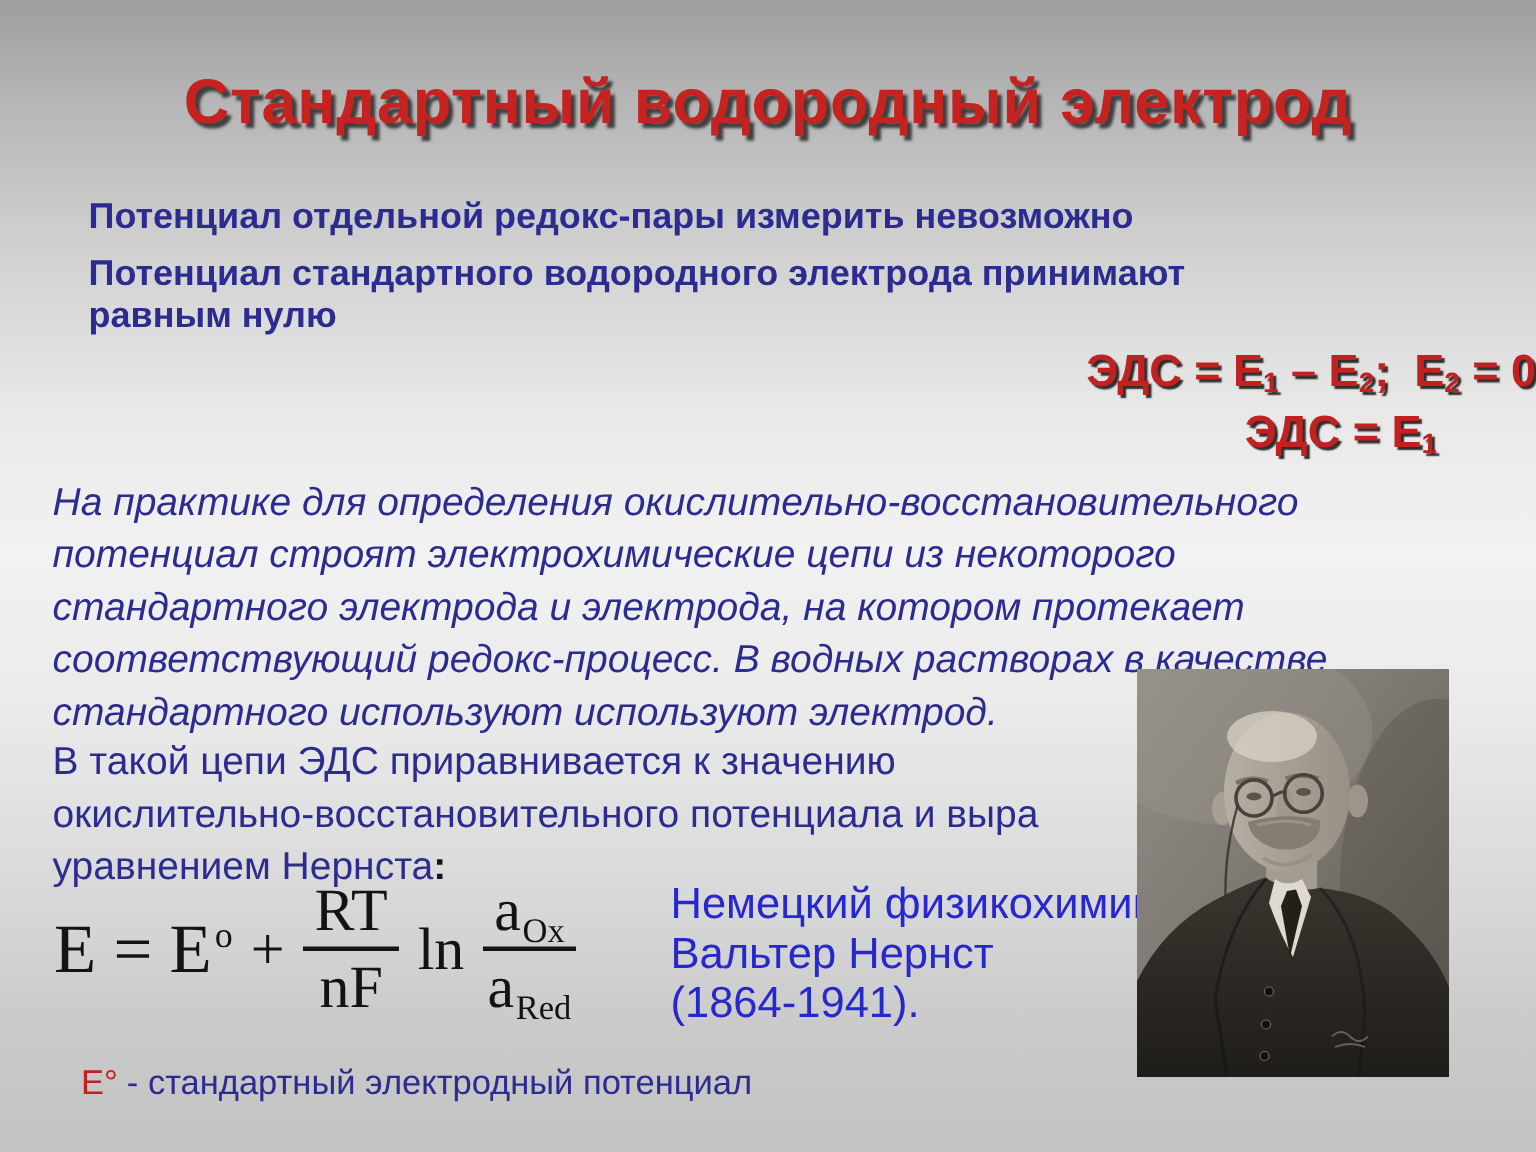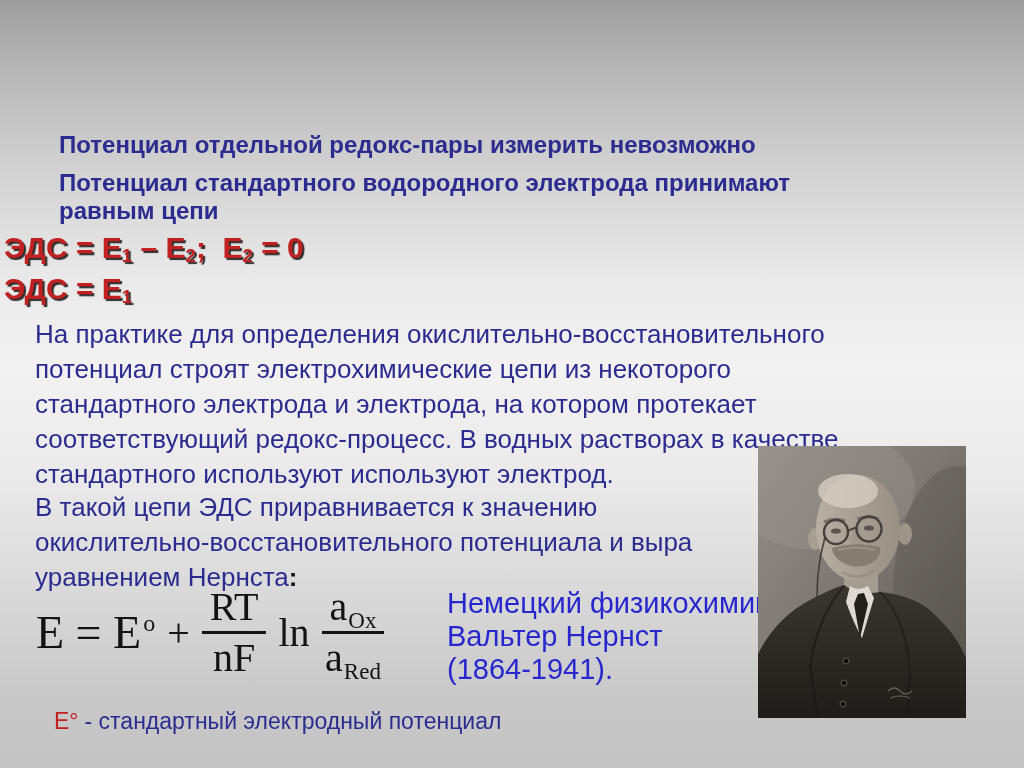--- a/index.html
+++ b/index.html
@@ -12,30 +12,30 @@
   }
   .title{
     position:absolute;left:0;right:0;top:44px;text-align:center;
     font-size:42px;font-weight:700;color:#c52220;
     text-shadow:3px 3px 2px #3f3f3f;letter-spacing:0.5px;white-space:nowrap;
   }
   .stmt{position:absolute;left:35px;color:#2c2c90;font-weight:700;font-size:24px;line-height:28px;margin-left:24px;}
   .stmt1{top:131px;}
   .stmt2{top:169px;}
   .red-formula{
-    position:absolute;left:4px;right:0;text-align:left;white-space:pre;
+    position:absolute;left:16px;right:0;text-align:right;white-space:pre;
     color:#c12120;font-weight:700;font-size:30px;
     text-shadow:2px 2px 1px #2e2e2e;
   }
   .red1{top:231px;}
   .red2{top:272px;padding-right:66px;}
   .red-formula .subscript{font-size:0.62em;position:relative;top:0.22em;text-shadow:2px 2px 1px #2e2e2e;}
   .para{position:absolute;left:35px;color:#2c2c90;font-size:26px;}
   .para .line{height:35px;line-height:35px;white-space:nowrap;}
-  .para1{top:317px;}
+  .para1{top:317px;font-style:italic;}
   .para2{top:490px;}
   .colon{font-weight:700;color:#141414;}
   .equation{
     position:absolute;left:36px;top:586px;display:flex;align-items:center;
     font-family:"Liberation Serif",serif;color:#131313;font-size:40px;gap:10px;
   }
   .eq-main{font-size:46px;white-space:pre;}
   .eq-sup{font-size:24px;position:relative;top:-17px;margin-left:2px;}
   .eq-sub{font-size:23px;position:relative;top:8px;margin-left:1px;}
   .frac{display:inline-flex;flex-direction:column;align-items:center;line-height:1.05;}
@@ -48,26 +48,27 @@
   .caption{position:absolute;left:447px;top:587px;color:#2727ce;font-size:29px;}
   .caption .line{height:33px;line-height:33px;white-space:nowrap;}
   .footnote{position:absolute;left:54px;top:708px;font-size:23px;color:#2c2c90;white-space:nowrap;}
   .footnote-symbol{color:#c12120;margin-right:6px;}
 </style>
 </head>
 <body>
 
 <div class="slide">
 
+  <div class="title">Стандартный водородный электрод</div>
 
   <div class="stmt stmt1">Потенциал отдельной редокс-пары измерить невозможно</div>
 
   <div class="stmt stmt2">
     <div>Потенциал стандартного водородного электрода принимают</div>
-    <div>равным цепи</div>
+    <div>равным нулю</div>
   </div>
 
   <div class="red-formula red1"><span>ЭДС = Е</span><span class="subscript">1</span><span> – Е</span><span class="subscript">2</span><span>;  Е</span><span class="subscript">2</span><span> = 0</span></div>
   <div class="red-formula red2"><span>ЭДС = Е</span><span class="subscript">1</span></div>
 
   <div class="para para1">
       <div class="line">На практике для определения окислительно-восстановительного</div>
       <div class="line">потенциал строят электрохимические цепи из некоторого</div>
       <div class="line">стандартного электрода и электрода, на котором протекает</div>
       <div class="line">соответствующий редокс-процесс. В водных растворах в качестве</div>

